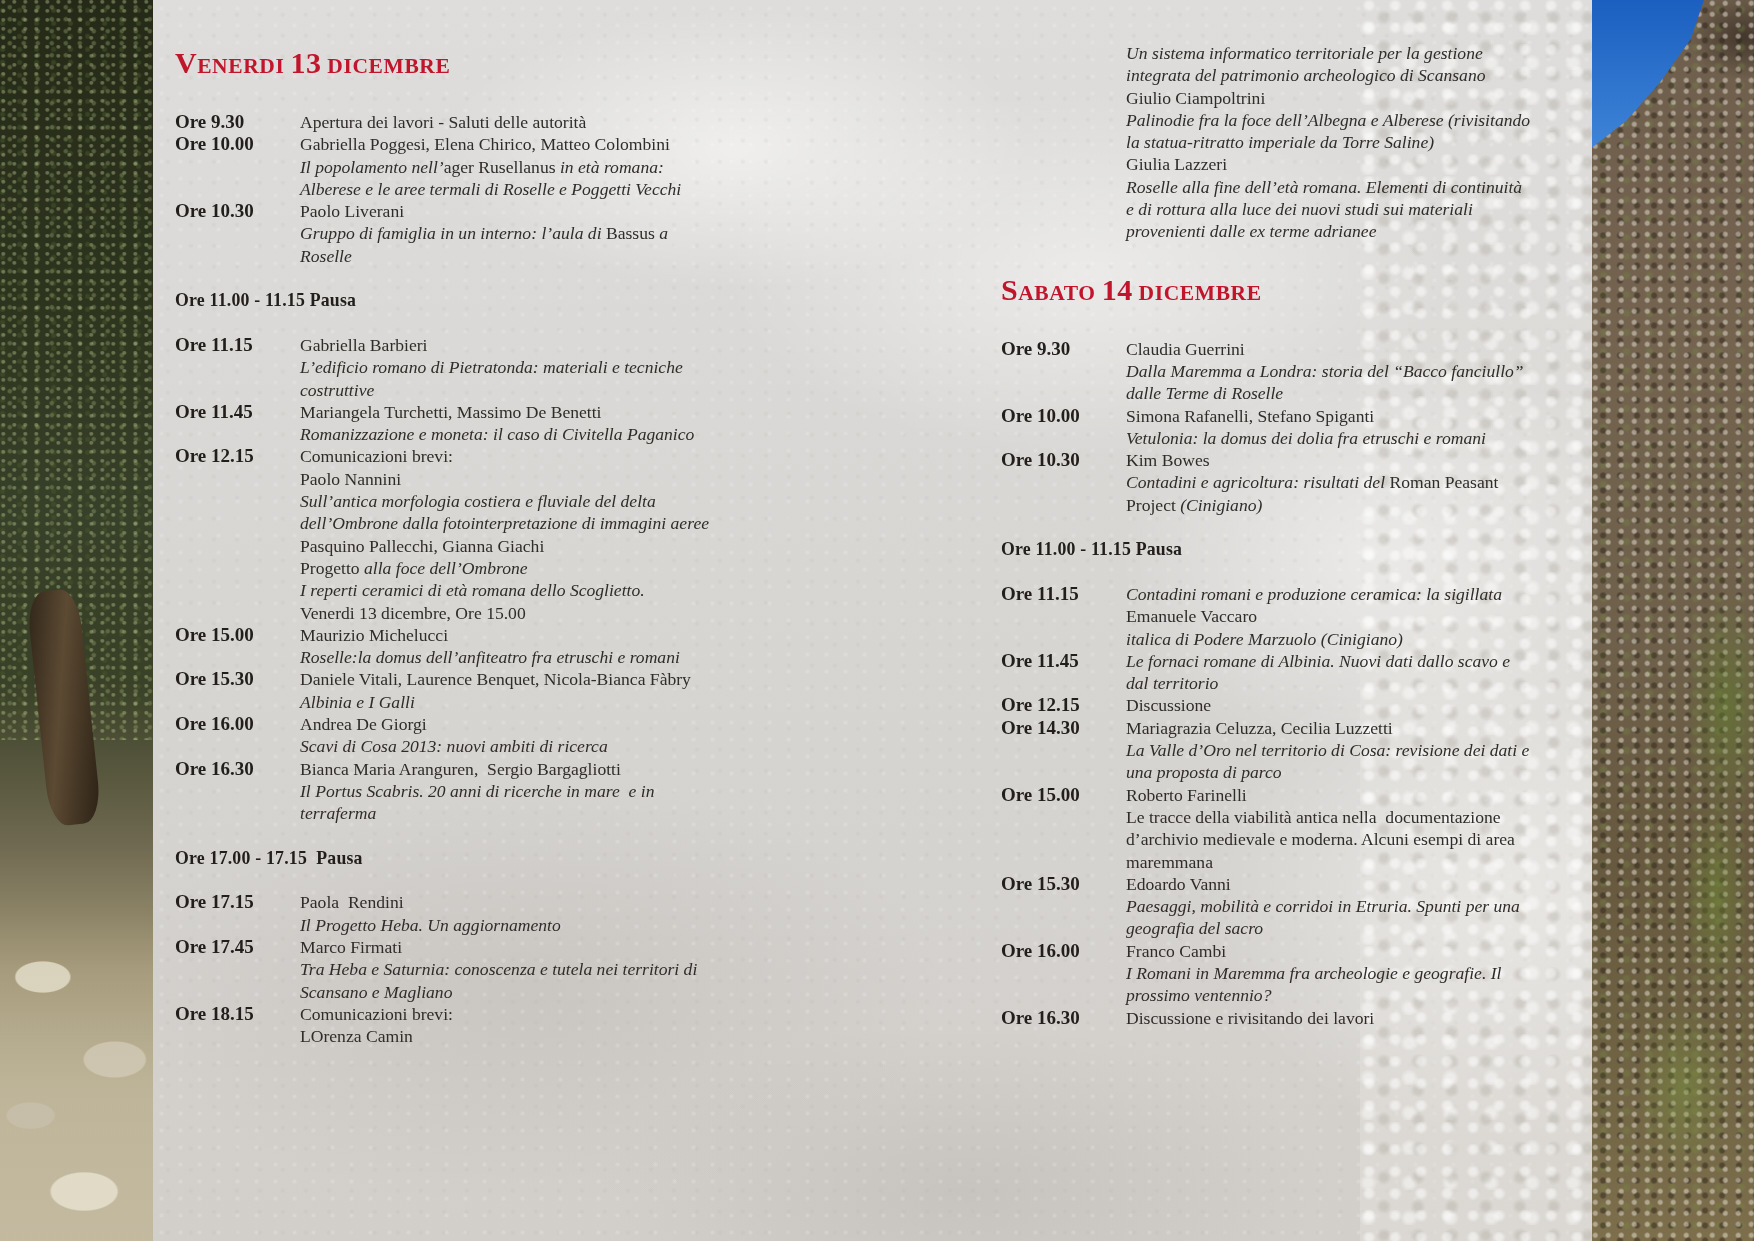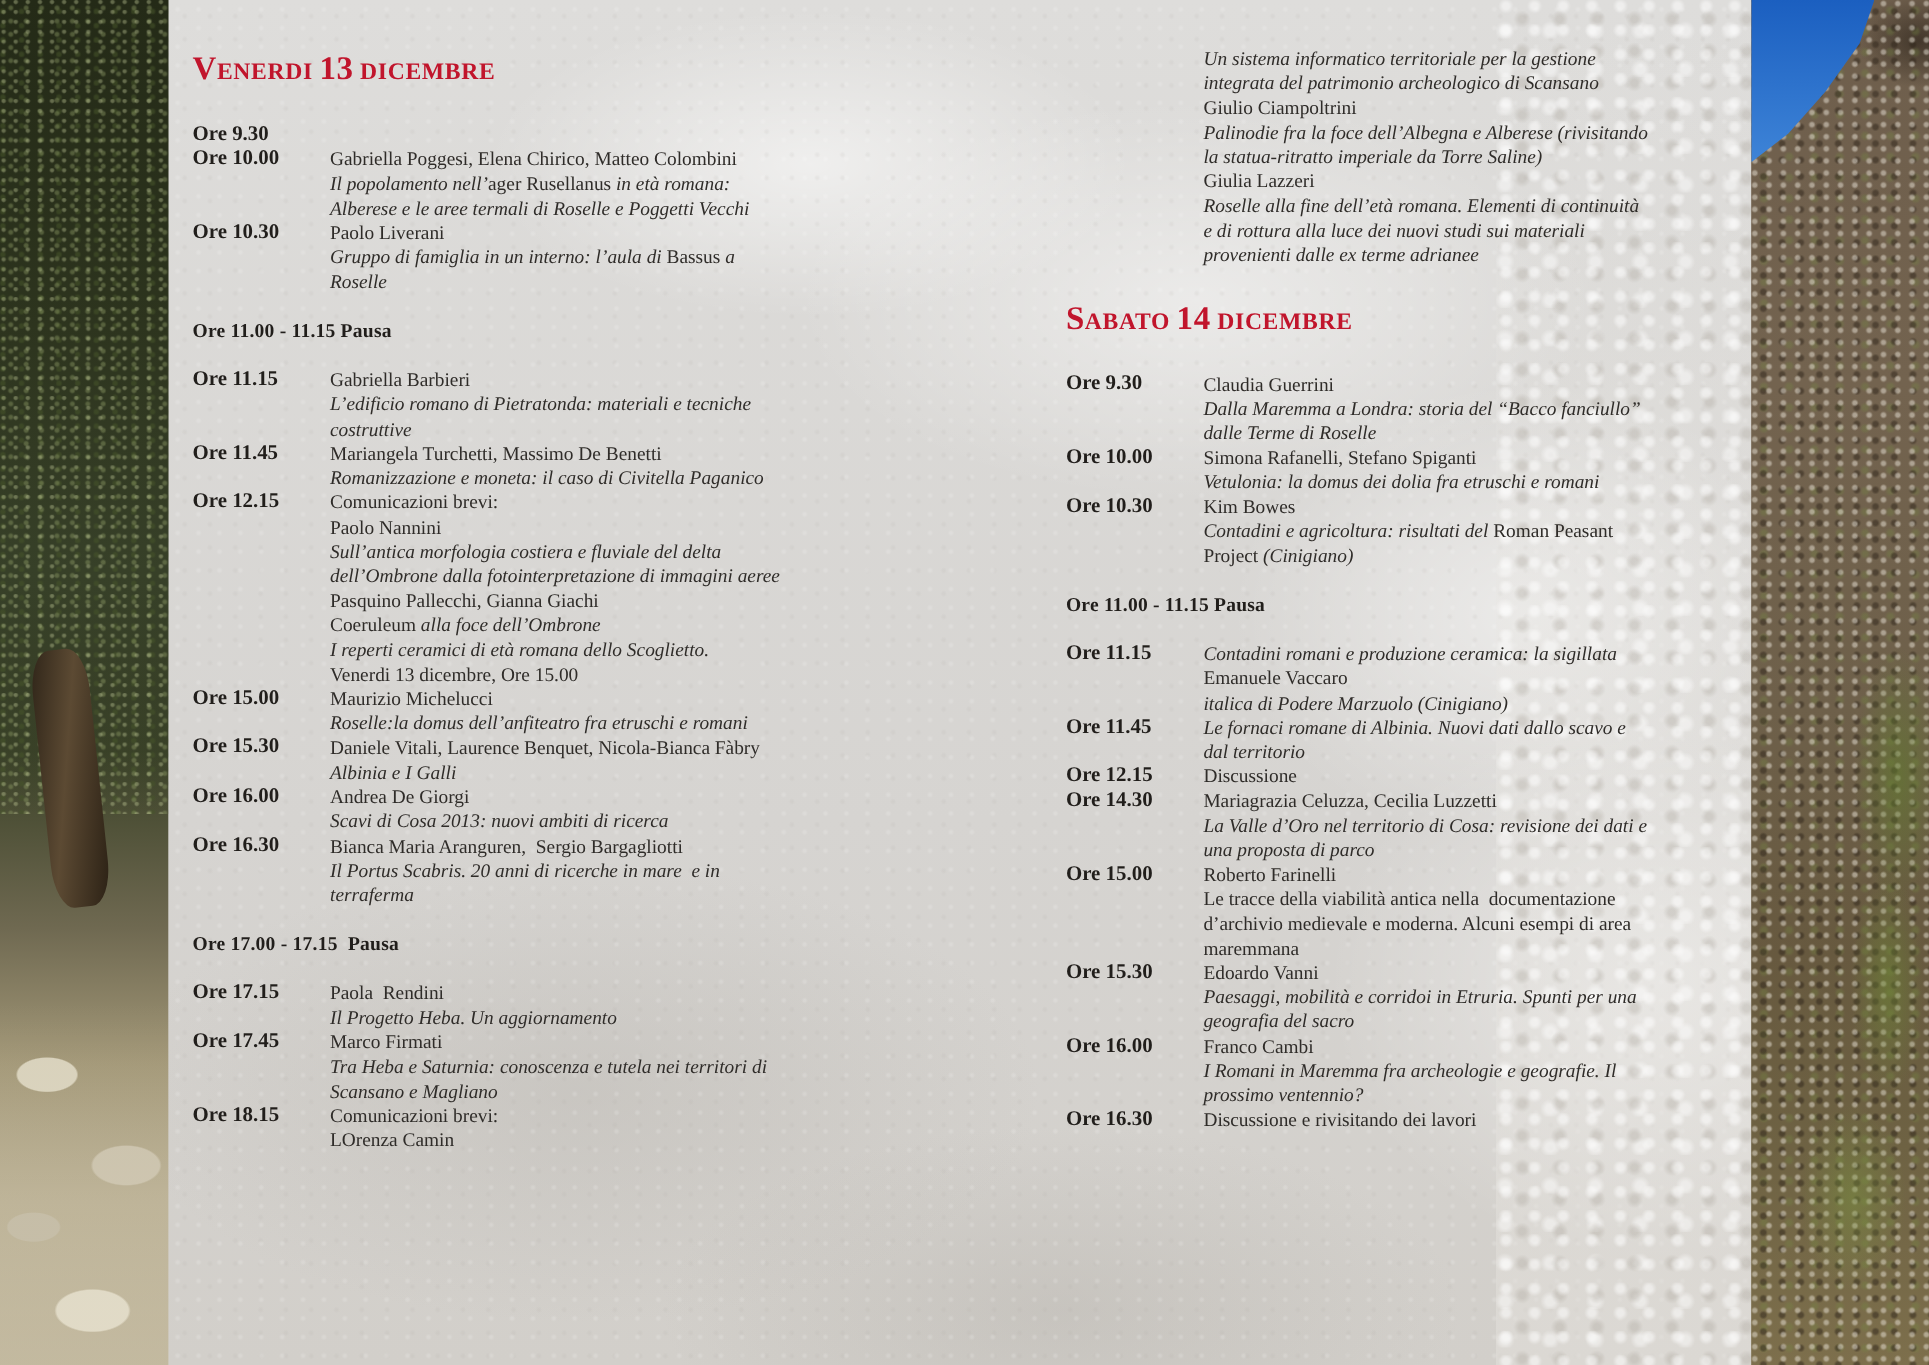--- a/index.html
+++ b/index.html
@@ -82,21 +82,21 @@
       radial-gradient(60% 40% at 70% 30%, rgba(96,126,44,.55), transparent 70%),
       radial-gradient(50% 35% at 60% 75%, rgba(110,140,52,.5), transparent 70%);
   }
   .grass{
     position:absolute;bottom:30px;right:0;width:155px;height:270px;
     background:radial-gradient(45% 45% at 55% 55%, rgba(122,150,62,.45), transparent 70%);
   }
   
   .column{position:absolute;}
   #col1{left:175px;top:16px;width:600px;}
-  #col2{left:969px;top:42px;width:640px;}
+  #col2{left:1001px;top:42px;width:640px;}
   .day-heading{white-space:pre;color:#c1152c;margin:30px 0 26px 0;line-height:34px;}
   #col1 .day-heading{margin-top:30px;}
   .h-lead,.h-num{font-size:30px;font-weight:700;letter-spacing:.5px;}
   .h-sc{font-size:21.5px;font-weight:700;letter-spacing:.6px;}
   .entry{display:flex;}
   .time{white-space:pre;width:125px;flex:none;font-weight:700;font-size:19px;line-height:22.3px;color:#211e1b;}
   .content{flex:1 1 auto;}
   .line{white-space:pre;font-size:17.6px;line-height:22.3px;color:#2f2c29;}
   .it{font-style:italic;}
   .pausa{white-space:pre;font-weight:700;font-size:17.8px;line-height:22.3px;margin:22.3px 0;color:#211e1b;letter-spacing:.2px;}
@@ -104,20 +104,23 @@
 </head>
 <body>
 
 <div class="page">
   <div class="overlay">
     <div class="fade-rock"></div>
     <div class="column" id="col1">
         <div class="day-heading"><span class="h-lead">V</span><span class="h-sc">ENERDI </span><span class="h-num">13</span><span class="h-sc"> DICEMBRE</span></div>
         <div class="entry">
           <div class="time">Ore 9.30</div>
+          <div class="content">
+            <div class="line"><span>Apertura dei lavori - Saluti delle autorità</span></div>
+          </div>
         </div>
         <div class="entry">
           <div class="time">Ore 10.00</div>
           <div class="content">
             <div class="line"><span>Gabriella Poggesi, Elena Chirico, Matteo Colombini</span></div>
             <div class="line"><span class="it">Il popolamento nell’</span><span>ager Rusellanus</span><span class="it"> in età romana:</span></div>
             <div class="line"><span class="it">Alberese e le aree termali di Roselle e Poggetti Vecchi</span></div>
           </div>
         </div>
         <div class="entry">
@@ -145,21 +148,21 @@
           </div>
         </div>
         <div class="entry">
           <div class="time">Ore 12.15</div>
           <div class="content">
             <div class="line"><span>Comunicazioni brevi:</span></div>
             <div class="line"><span>Paolo Nannini</span></div>
             <div class="line"><span class="it">Sull’antica morfologia costiera e fluviale del delta</span></div>
             <div class="line"><span class="it">dell’Ombrone dalla fotointerpretazione di immagini aeree</span></div>
             <div class="line"><span>Pasquino Pallecchi, Gianna Giachi</span></div>
-            <div class="line"><span>Coeruleum</span><span class="it"> alla foce dell’Ombrone</span></div>
+            <div class="line"><span>Progetto</span><span class="it"> alla foce dell’Ombrone</span></div>
             <div class="line"><span class="it">I reperti ceramici di età romana dello Scoglietto.</span></div>
             <div class="line"><span>Venerdi 13 dicembre, Ore 15.00</span></div>
           </div>
         </div>
         <div class="entry">
           <div class="time">Ore 15.00</div>
           <div class="content">
             <div class="line"><span>Maurizio Michelucci</span></div>
             <div class="line"><span class="it">Roselle:la domus dell’anfiteatro fra etruschi e romani</span></div>
           </div>

